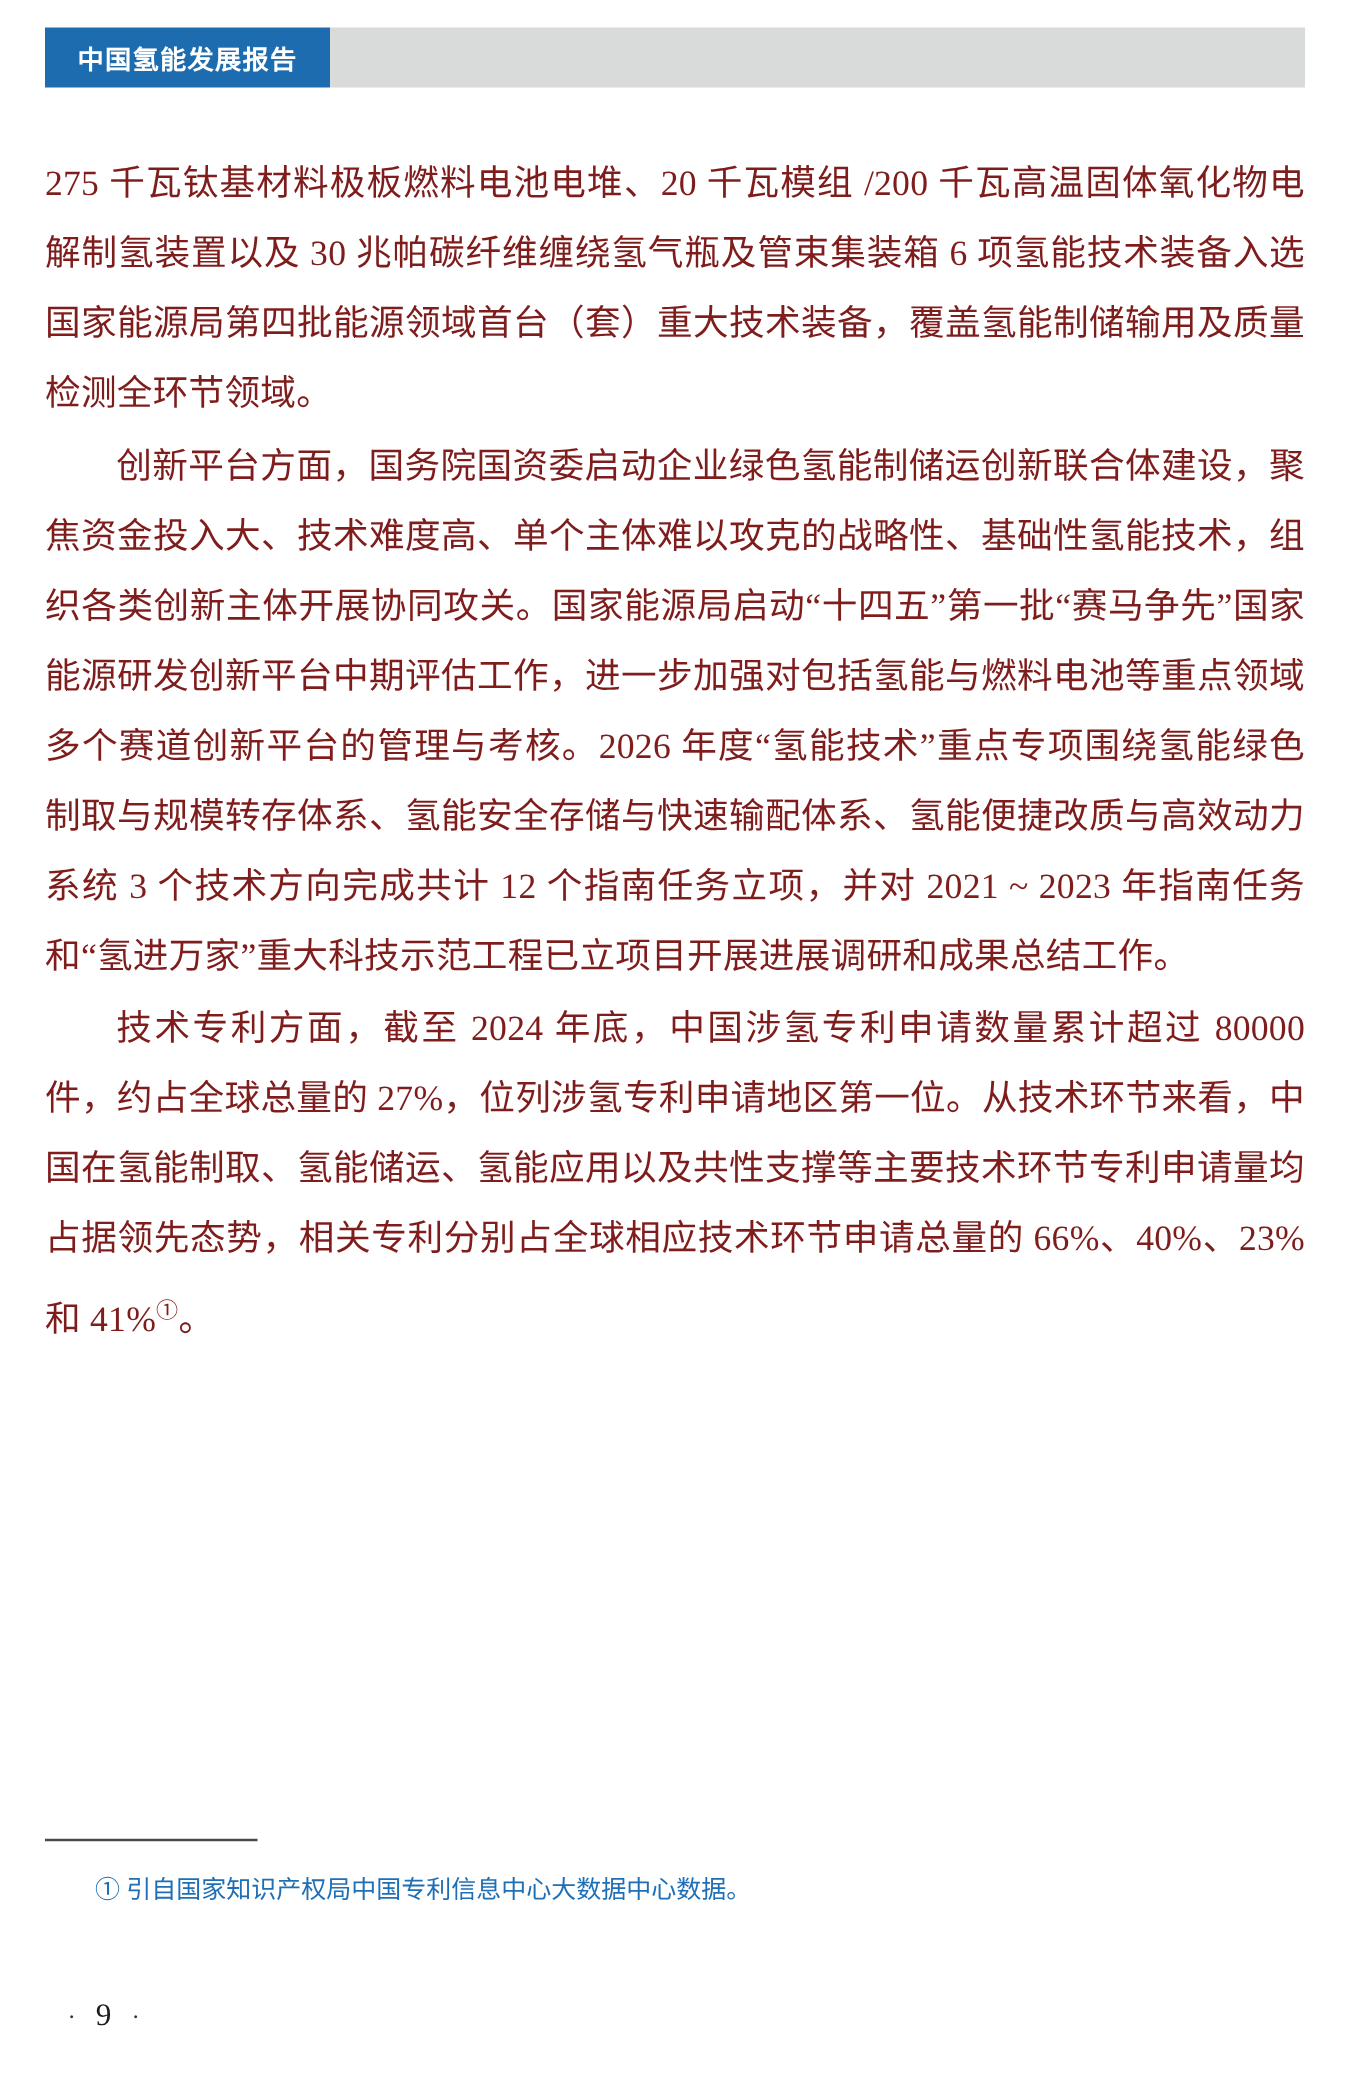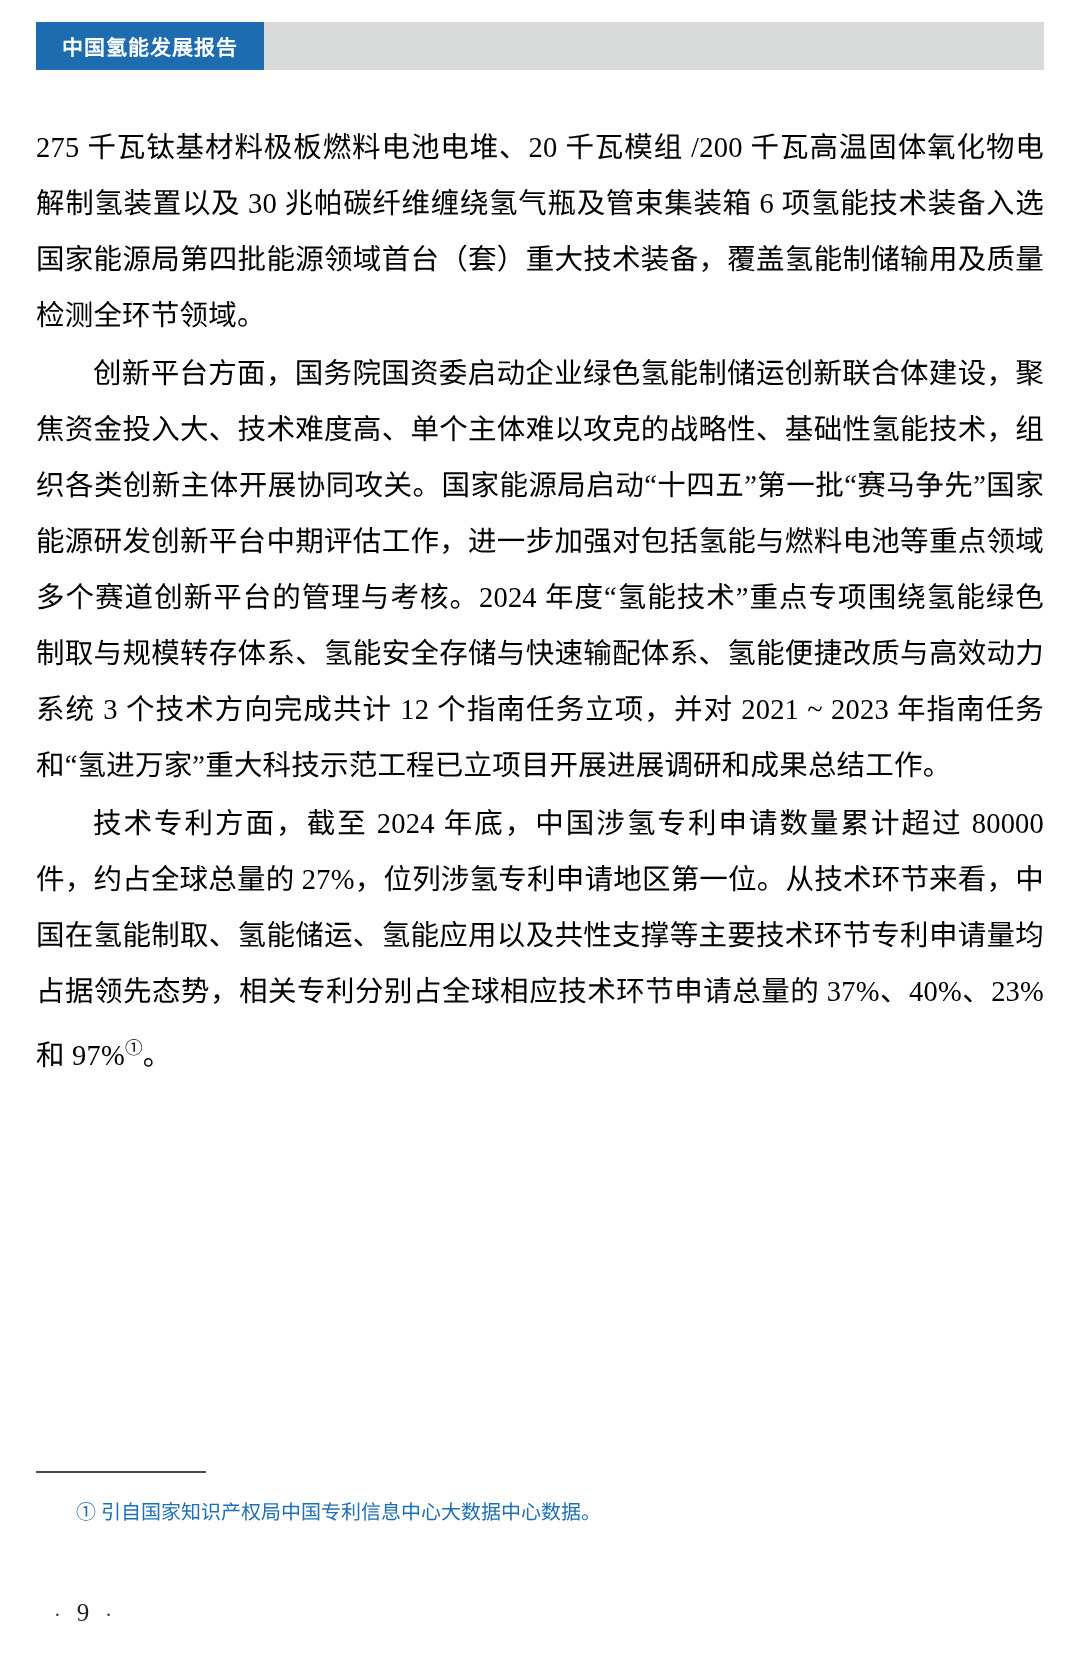--- a/index.html
+++ b/index.html
@@ -58,21 +58,21 @@
     left: 36px;
     width: 1008px;
   }
   .para {
     font-size: 28.5px;
     line-height: 56px;
     text-align: justify;
     text-justify: inter-ideograph;
     margin: 0 0 2px 0;
     letter-spacing: 0.2px;
-    color: #000000;
+    color: #7f1d1d;
   }
   .indent {
     text-indent: 57px;
   }
 
   
   .footnote-area {
     position: absolute;
     left: 36px;
     width: 1008px;
@@ -116,22 +116,22 @@
 
 <div class="page">
 
   <div class="header-band">
     <div class="header-tab">中国氢能发展报告</div>
     <div class="header-rule"></div>
   </div>
 
   <div class="content">
     <p class="para">275 千瓦钛基材料极板燃料电池电堆、20 千瓦模组 /200 千瓦高温固体氧化物电解制氢装置以及 30 兆帕碳纤维缠绕氢气瓶及管束集装箱 6 项氢能技术装备入选国家能源局第四批能源领域首台（套）重大技术装备，覆盖氢能制储输用及质量检测全环节领域。</p>
-    <p class="para indent">创新平台方面，国务院国资委启动企业绿色氢能制储运创新联合体建设，聚焦资金投入大、技术难度高、单个主体难以攻克的战略性、基础性氢能技术，组织各类创新主体开展协同攻关。国家能源局启动“十四五”第一批“赛马争先”国家能源研发创新平台中期评估工作，进一步加强对包括氢能与燃料电池等重点领域多个赛道创新平台的管理与考核。2024 年度“氢能技术”重点专项围绕氢能绿色制取与规模转存体系、氢能安全存储与快速输配体系、氢能便捷改质与高效动力系统 3 个技术方向完成共计 12 个指南任务立项，并对 2021 ~ 2023 年指南任务和“氢进万家”重大科技示范工程已立项目开展进展调研和成果总结工作。</p>
-    <p class="para indent"><span>技术专利方面，截至 2024 年底，中国涉氢专利申请数量累计超过 80000 件，约占全球总量的 27%，位列涉氢专利申请地区第一位。从技术环节来看，中国在氢能制取、氢能储运、氢能应用以及共性支撑等主要技术环节专利申请量均占据领先态势，相关专利分别占全球相应技术环节申请总量的 37%、40%、23% 和 97%</span><sup class="fn">①</sup>。</p>
+    <p class="para indent">创新平台方面，国务院国资委启动企业绿色氢能制储运创新联合体建设，聚焦资金投入大、技术难度高、单个主体难以攻克的战略性、基础性氢能技术，组织各类创新主体开展协同攻关。国家能源局启动“十四五”第一批“赛马争先”国家能源研发创新平台中期评估工作，进一步加强对包括氢能与燃料电池等重点领域多个赛道创新平台的管理与考核。2026 年度“氢能技术”重点专项围绕氢能绿色制取与规模转存体系、氢能安全存储与快速输配体系、氢能便捷改质与高效动力系统 3 个技术方向完成共计 12 个指南任务立项，并对 2021 ~ 2023 年指南任务和“氢进万家”重大科技示范工程已立项目开展进展调研和成果总结工作。</p>
+    <p class="para indent"><span>技术专利方面，截至 2024 年底，中国涉氢专利申请数量累计超过 80000 件，约占全球总量的 27%，位列涉氢专利申请地区第一位。从技术环节来看，中国在氢能制取、氢能储运、氢能应用以及共性支撑等主要技术环节专利申请量均占据领先态势，相关专利分别占全球相应技术环节申请总量的 66%、40%、23% 和 41%</span><sup class="fn">①</sup>。</p>
   </div>
 
   <div class="footnote-area">
     <div class="footnote-rule"></div>
     <div class="footnote">① 引自国家知识产权局中国专利信息中心大数据中心数据。</div>
   </div>
 
   <div class="folio">
     <span class="dot">·</span><span>9</span><span class="dot">·</span>
   </div>

